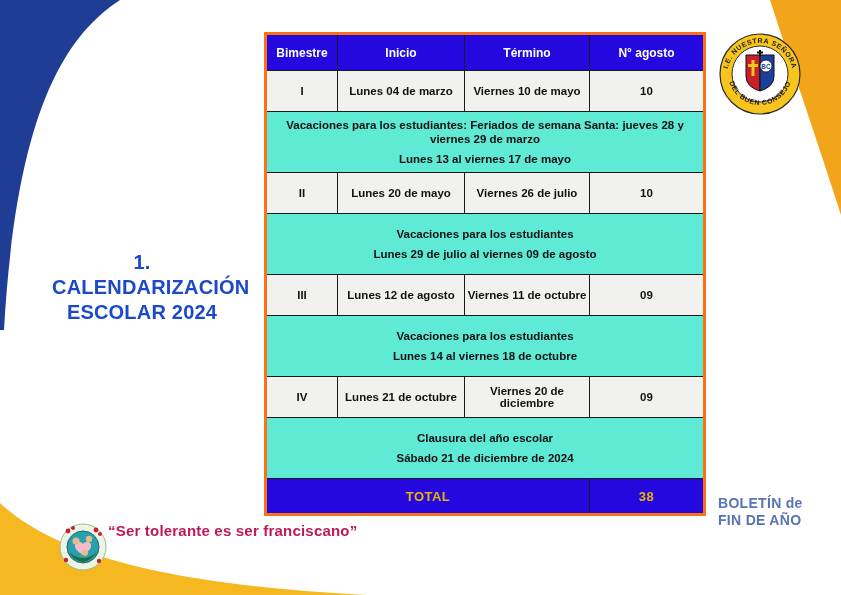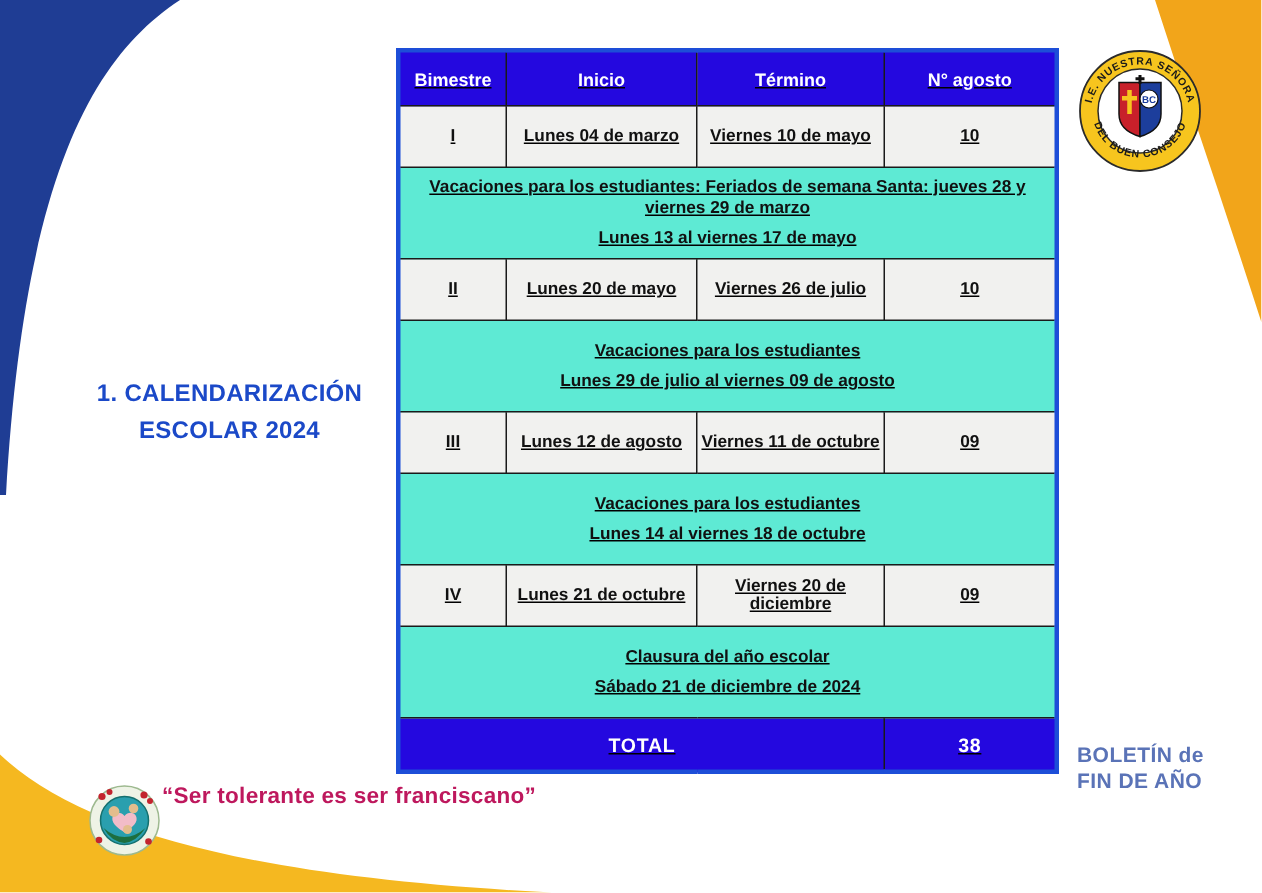--- a/index.html
+++ b/index.html
@@ -8,43 +8,43 @@
     background:#ffffff;
     font-family:"Liberation Sans","DejaVu Sans",sans-serif;
   }
   .abs{position:absolute;}
 
   
   .corner-svg{position:absolute;pointer-events:none;}
 
   
   .section-title{
-    left:63px;top:250px;width:180px;
+    left:52px;top:250px;width:180px;
     text-align:center;color:#1b49c8;font-weight:bold;
-    font-size:16px;line-height:25px;letter-spacing:.2px;
+    font-size:20px;line-height:25px;letter-spacing:.2px;
   }
 
   
   .cal-table{
     left:264px;top:32px;width:439px;border-collapse:collapse;
-    border:3px solid #1d4ed8;table-layout:fixed;text-decoration:underline;
+    border:3px solid #f97316;table-layout:fixed;
   }
   .cal-table td,.cal-table th{
     border:1px solid #1a1a1a;
     font-size:11.5px;font-weight:bold;text-align:center;
     color:#111;padding:0;vertical-align:middle;
   }
   .cal-table th{
     background:#2408df;color:#ffffff;height:35px;font-size:12px;
   }
   .row-data td{background:#f1f1ef;height:40px;}
   .row-note td{background:#5eead4;height:60px;}
   .note-line{margin:6px 8px;line-height:14px;}
   .row-total td{
-    background:#2408df;color:#ffffff;height:34px;font-size:13px;
+    background:#2408df;color:#eab308;height:34px;font-size:13px;
     letter-spacing:.5px;
   }
 
   
   .quote{
     left:108px;top:522px;color:#be185d;font-weight:bold;font-size:15px;
     letter-spacing:.2px;
   }
 
   

